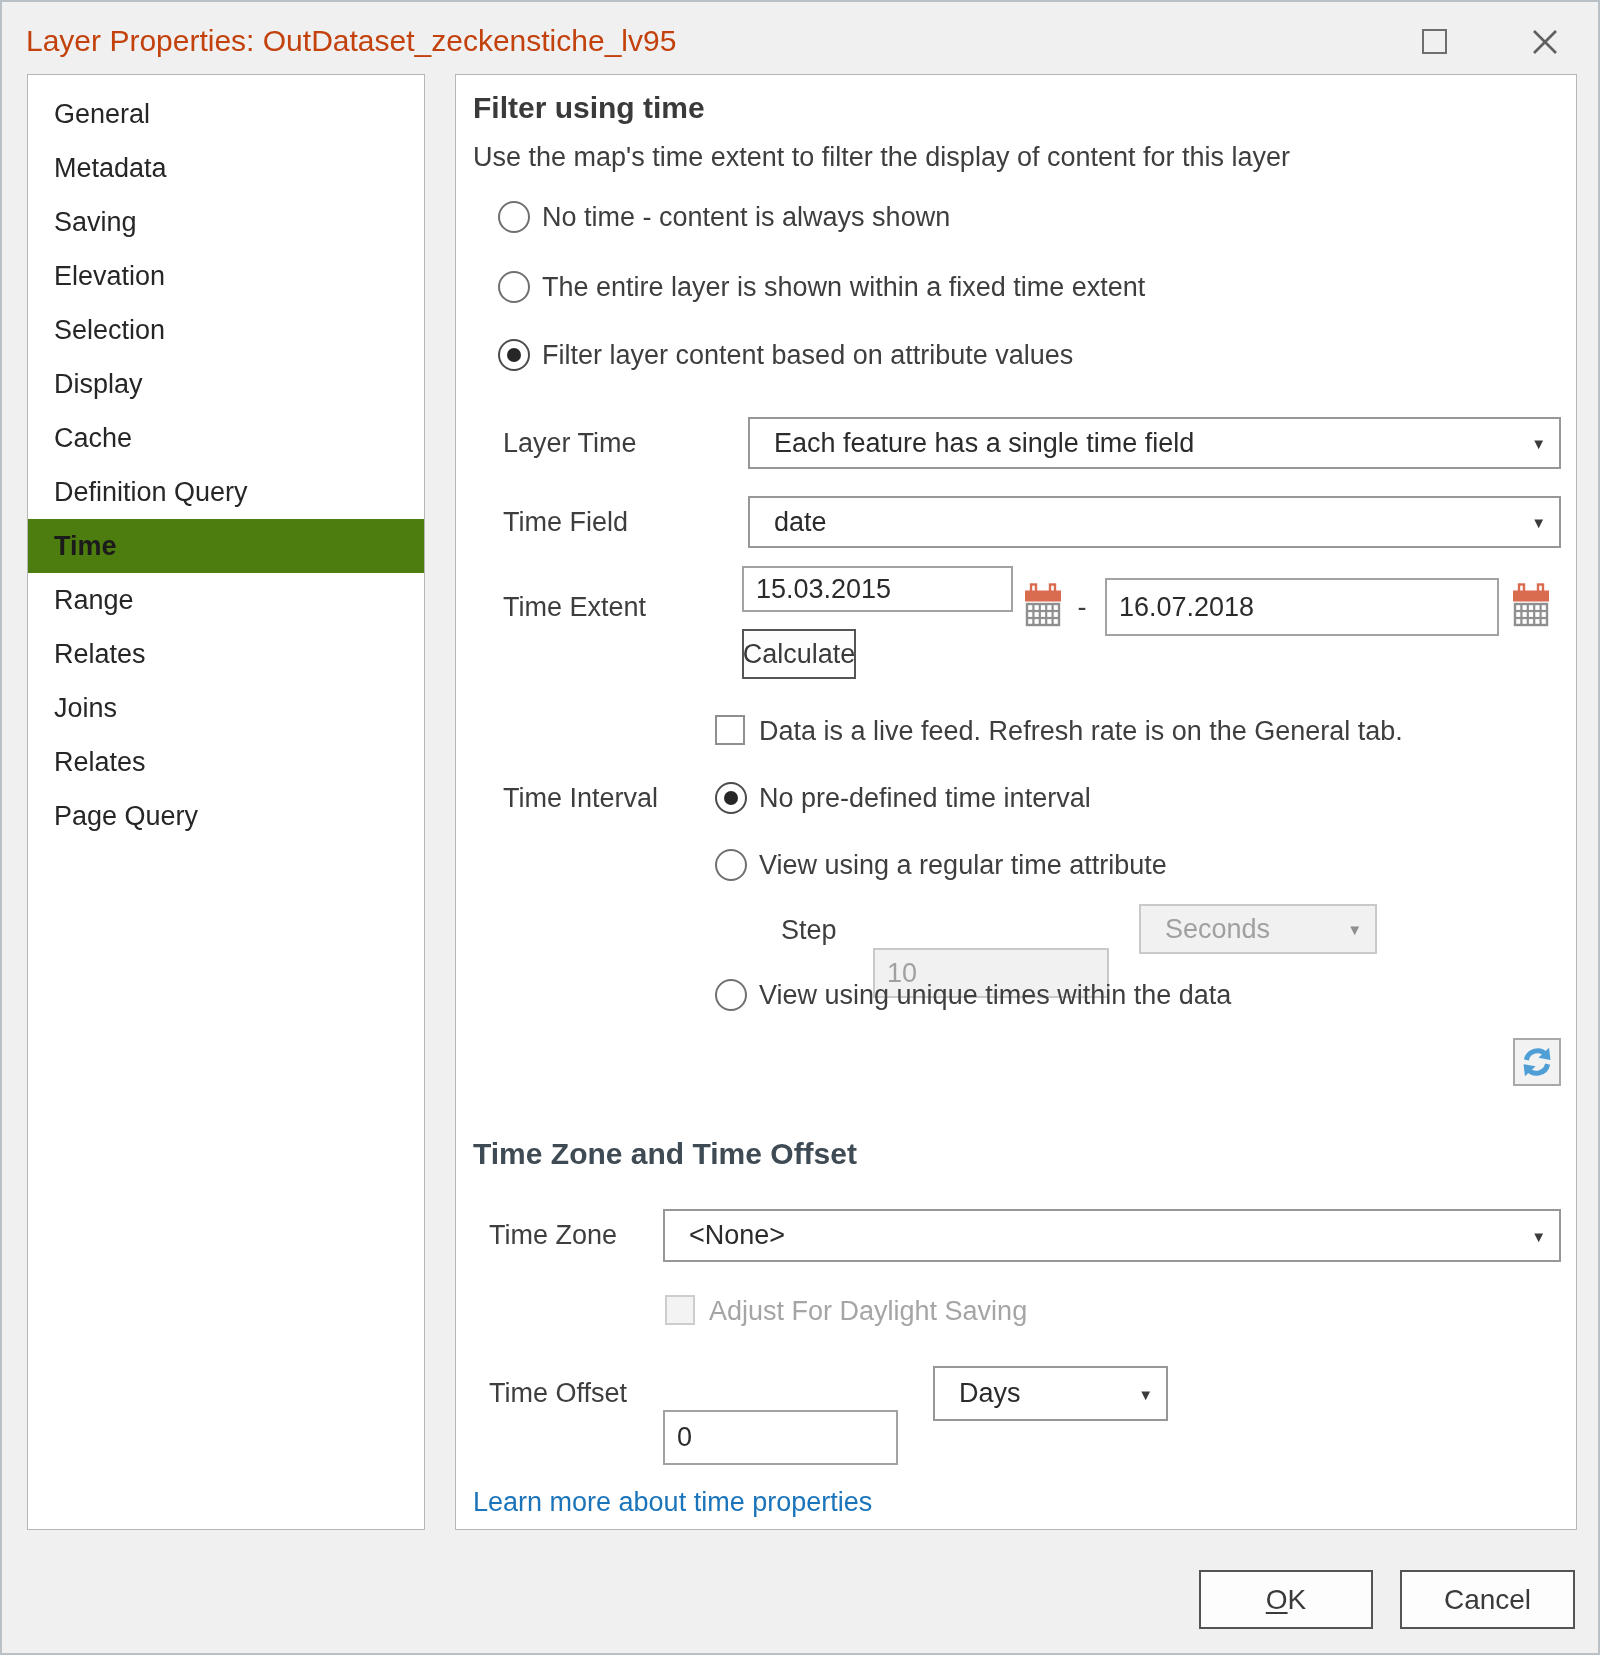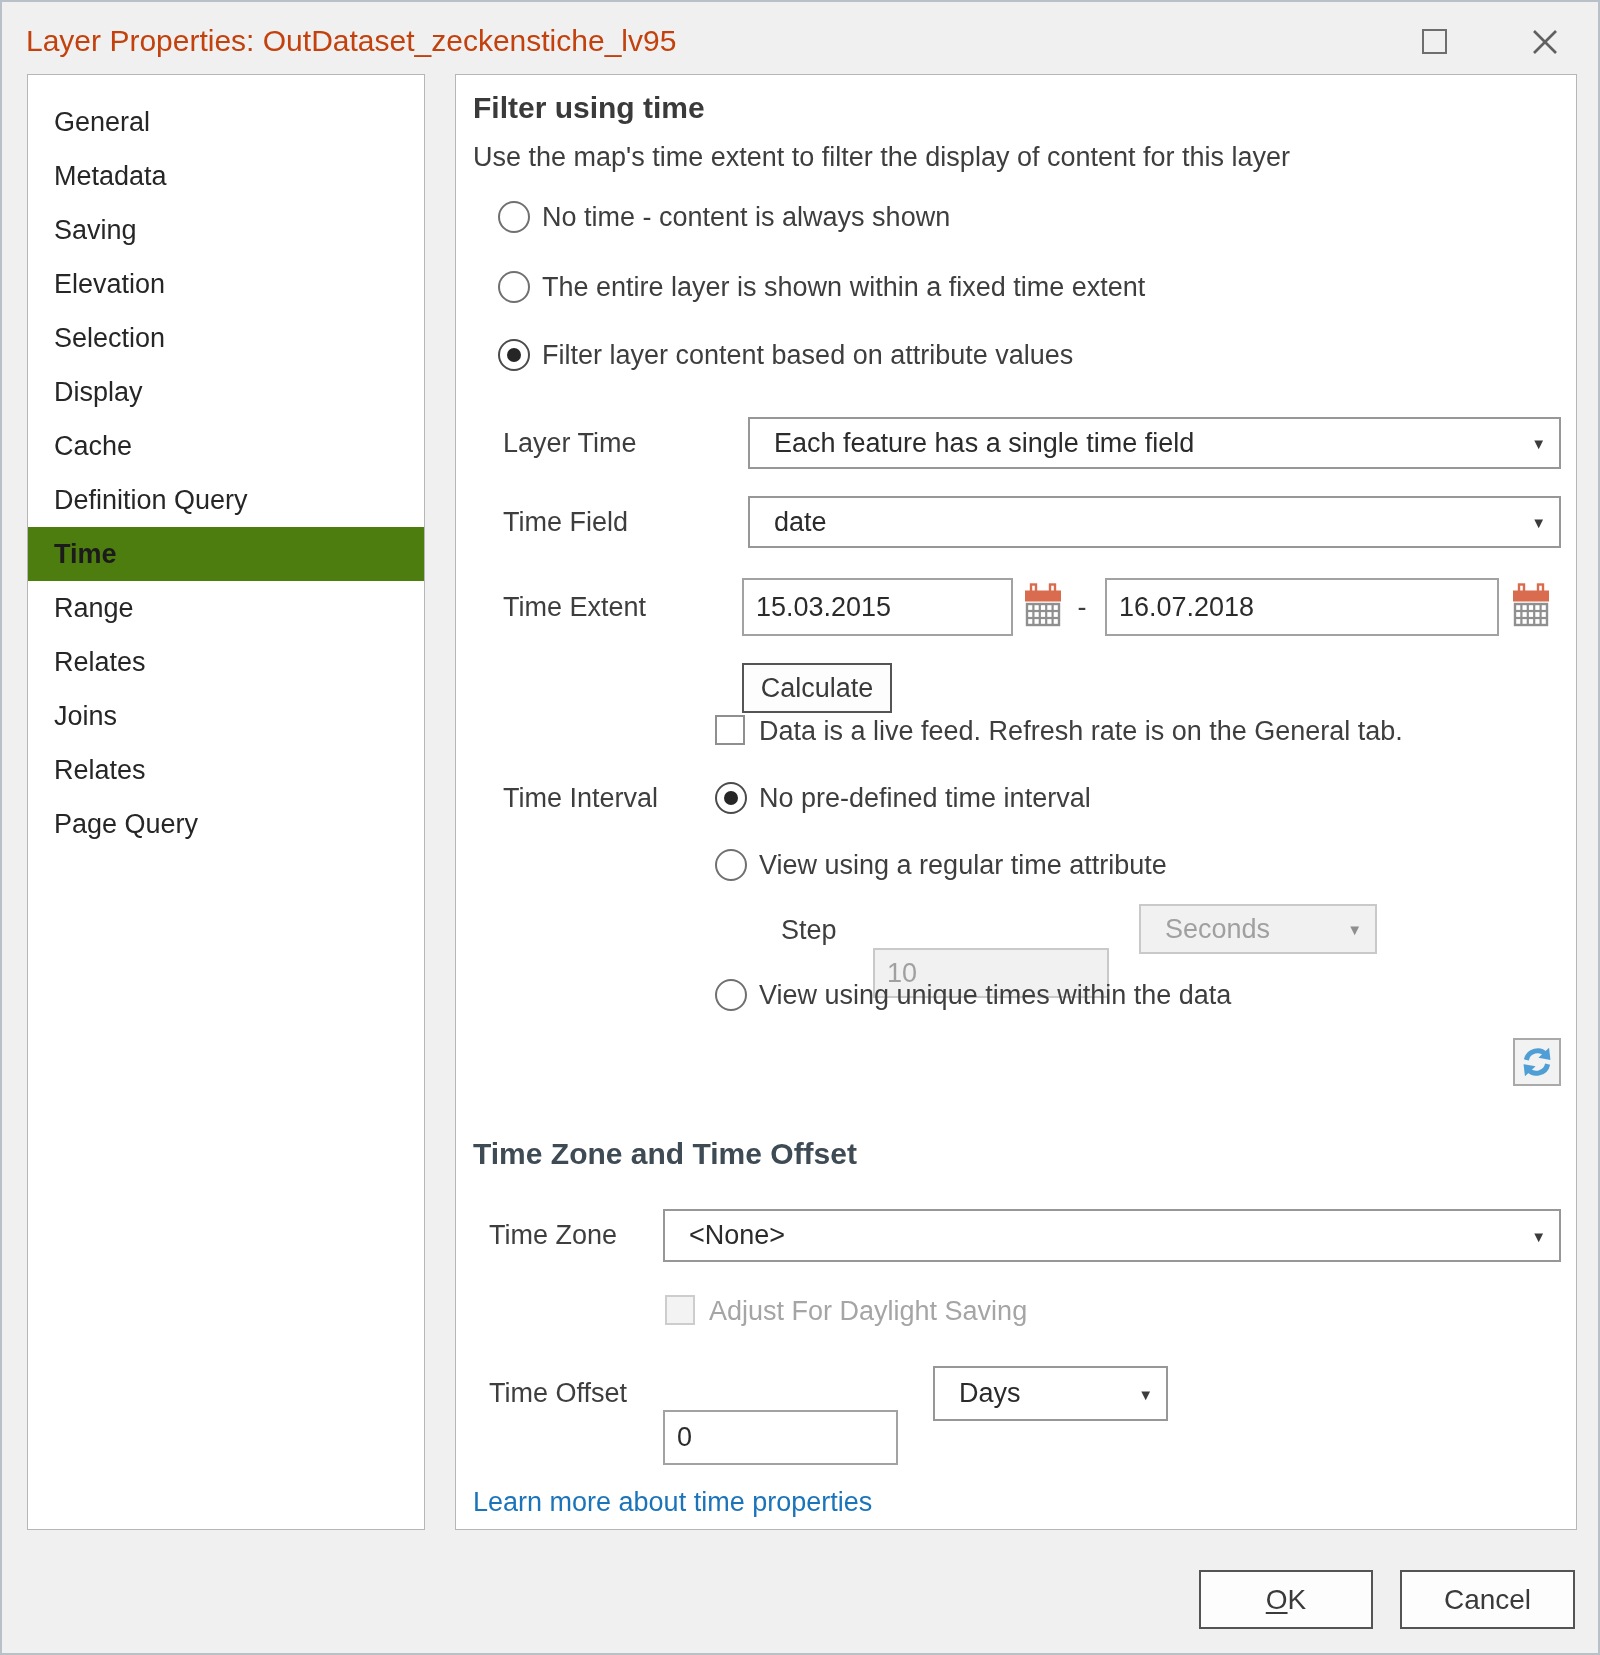--- a/index.html
+++ b/index.html
@@ -43,21 +43,21 @@
 
 <div class="dialog">
 
   <div class="abs titlebar-text" style="left:24px;top:22px;">Layer Properties: OutDataset_zeckenstiche_lv95</div>
   <div class="abs" style="left:1420px;top:27px;width:25px;height:25px;border:2px solid #6e6e6e;"></div>
   <svg class="abs" style="left:1526px;top:23px;" width="34" height="34" viewBox="0 0 34 34">
     <line x1="6" y1="6" x2="28" y2="28" stroke="#606060" stroke-width="2.6"></line>
     <line x1="28" y1="6" x2="6" y2="28" stroke="#606060" stroke-width="2.6"></line>
   </svg>
 
-  <div class="abs panel" style="left:25px;top:72px;width:398px;height:1456px;padding-top:20px;">
+  <div class="abs panel" style="left:25px;top:72px;width:398px;height:1456px;padding-top:12px;">
     <div class="side-item">General</div>
     <div class="side-item">Metadata</div>
     <div class="side-item">Saving</div>
     <div class="side-item">Elevation</div>
     <div class="side-item">Selection</div>
     <div class="side-item">Display</div>
     <div class="side-item">Cache</div>
     <div class="side-item">Definition Query</div>
     <div class="side-item selected">Time</div>
     <div class="side-item">Range</div>
@@ -87,21 +87,21 @@
       <span class="arrow">▼</span>
     </div>
 
     <div class="abs lbl" style="left:47px;top:432px;">Time Field</div>
     <div class="abs dd" style="left:292px;top:421px;width:813px;height:52px;">
       <span>date</span>
       <span class="arrow">▼</span>
     </div>
 
     <div class="abs lbl" style="left:47px;top:517px;">Time Extent</div>
-    <div class="abs" style="left:286px;top:503px;width:271px;height:58px;">
+    <div class="abs" style="left:286px;top:491px;width:271px;height:46px;">
       <input class="inp" readonly="" value="15.03.2015" style="">
     </div>
     <svg class="abs" style="left:568px;top:508px;" width="38" height="44" viewBox="0 0 38 44">
       <rect x="7" y="1.5" width="5" height="8" fill="#ffffff" stroke="#d96b4e" stroke-width="2.4"></rect>
       <rect x="26" y="1.5" width="5" height="8" fill="#ffffff" stroke="#d96b4e" stroke-width="2.4"></rect>
       <rect x="1" y="7.5" width="36" height="11" fill="#d96b4e"></rect>
       <rect x="3" y="21" width="32" height="21" fill="#ffffff" stroke="#8f8f8f" stroke-width="2.4"></rect>
       <line x1="9.4" y1="21" x2="9.4" y2="42" stroke="#8f8f8f" stroke-width="2.2"></line>
       <line x1="15.8" y1="21" x2="15.8" y2="42" stroke="#8f8f8f" stroke-width="2.2"></line>
       <line x1="22.2" y1="21" x2="22.2" y2="42" stroke="#8f8f8f" stroke-width="2.2"></line>
@@ -119,21 +119,21 @@
       <rect x="1" y="7.5" width="36" height="11" fill="#d96b4e"></rect>
       <rect x="3" y="21" width="32" height="21" fill="#ffffff" stroke="#8f8f8f" stroke-width="2.4"></rect>
       <line x1="9.4" y1="21" x2="9.4" y2="42" stroke="#8f8f8f" stroke-width="2.2"></line>
       <line x1="15.8" y1="21" x2="15.8" y2="42" stroke="#8f8f8f" stroke-width="2.2"></line>
       <line x1="22.2" y1="21" x2="22.2" y2="42" stroke="#8f8f8f" stroke-width="2.2"></line>
       <line x1="28.6" y1="21" x2="28.6" y2="42" stroke="#8f8f8f" stroke-width="2.2"></line>
       <line x1="3" y1="28" x2="35" y2="28" stroke="#8f8f8f" stroke-width="2.2"></line>
       <line x1="3" y1="35" x2="35" y2="35" stroke="#8f8f8f" stroke-width="2.2"></line>
     </svg>
 
-    <button class="btn abs" style="left:286px;top:588px;width:150px;height:50px;">Calculate</button>
+    <button class="btn abs" style="left:286px;top:554px;width:114px;height:50px;">Calculate</button>
 
     <span class="abs check" style="left:259px;top:640px;"></span>
     <div class="abs lbl" style="left:303px;top:641px;">Data is a live feed. Refresh rate is on the General tab.</div>
 
     <div class="abs lbl" style="left:47px;top:708px;">Time Interval</div>
 
     <span class="abs radio checked" style="left:259px;top:707px;"></span>
     <div class="abs lbl" style="left:303px;top:708px;">No pre-defined time interval</div>
 
     <span class="abs radio" style="left:259px;top:774px;"></span>

